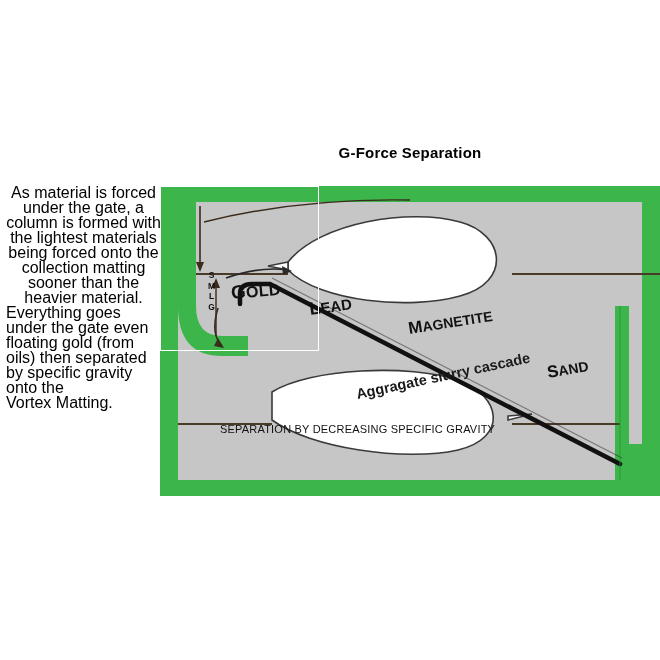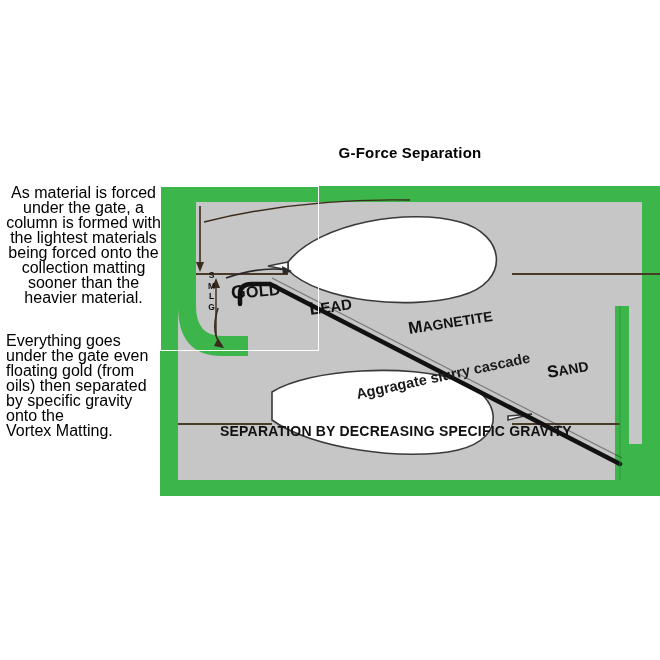--- a/index.html
+++ b/index.html
@@ -42,21 +42,20 @@
     left: 6px;
     top: 185px;
     width: 155px;
     text-align: center;
   }
   .note-2 {
     left: 6px;
     top: 305px;
     width: 155px;
     text-align: left;
-    margin-top: 28px;
   }
   .note-2 .last {
     display: block;
   }
   #diagram {
     position: absolute;
     left: 160px;
     top: 186px;
     width: 500px;
     height: 310px;
@@ -111,22 +110,22 @@
     top: 200px;
     font-size: 14.5px;
     font-weight: bold;
     transform: rotate(-12deg);
     transform-origin: left bottom;
     color: #1a1a1a;
   }
   .lbl-separation {
     left: 220px;
     top: 423px;
-    font-size: 14px;
-    font-weight: bold;
+    font-size: 11px;
+    font-weight: normal;
     letter-spacing: 0.2px;
     color: #111;
   }
   .smlg {
     position: absolute;
     left: 208px;
     top: 270px;
     font-size: 8.5px;
     line-height: 10.5px;
     font-weight: bold;

